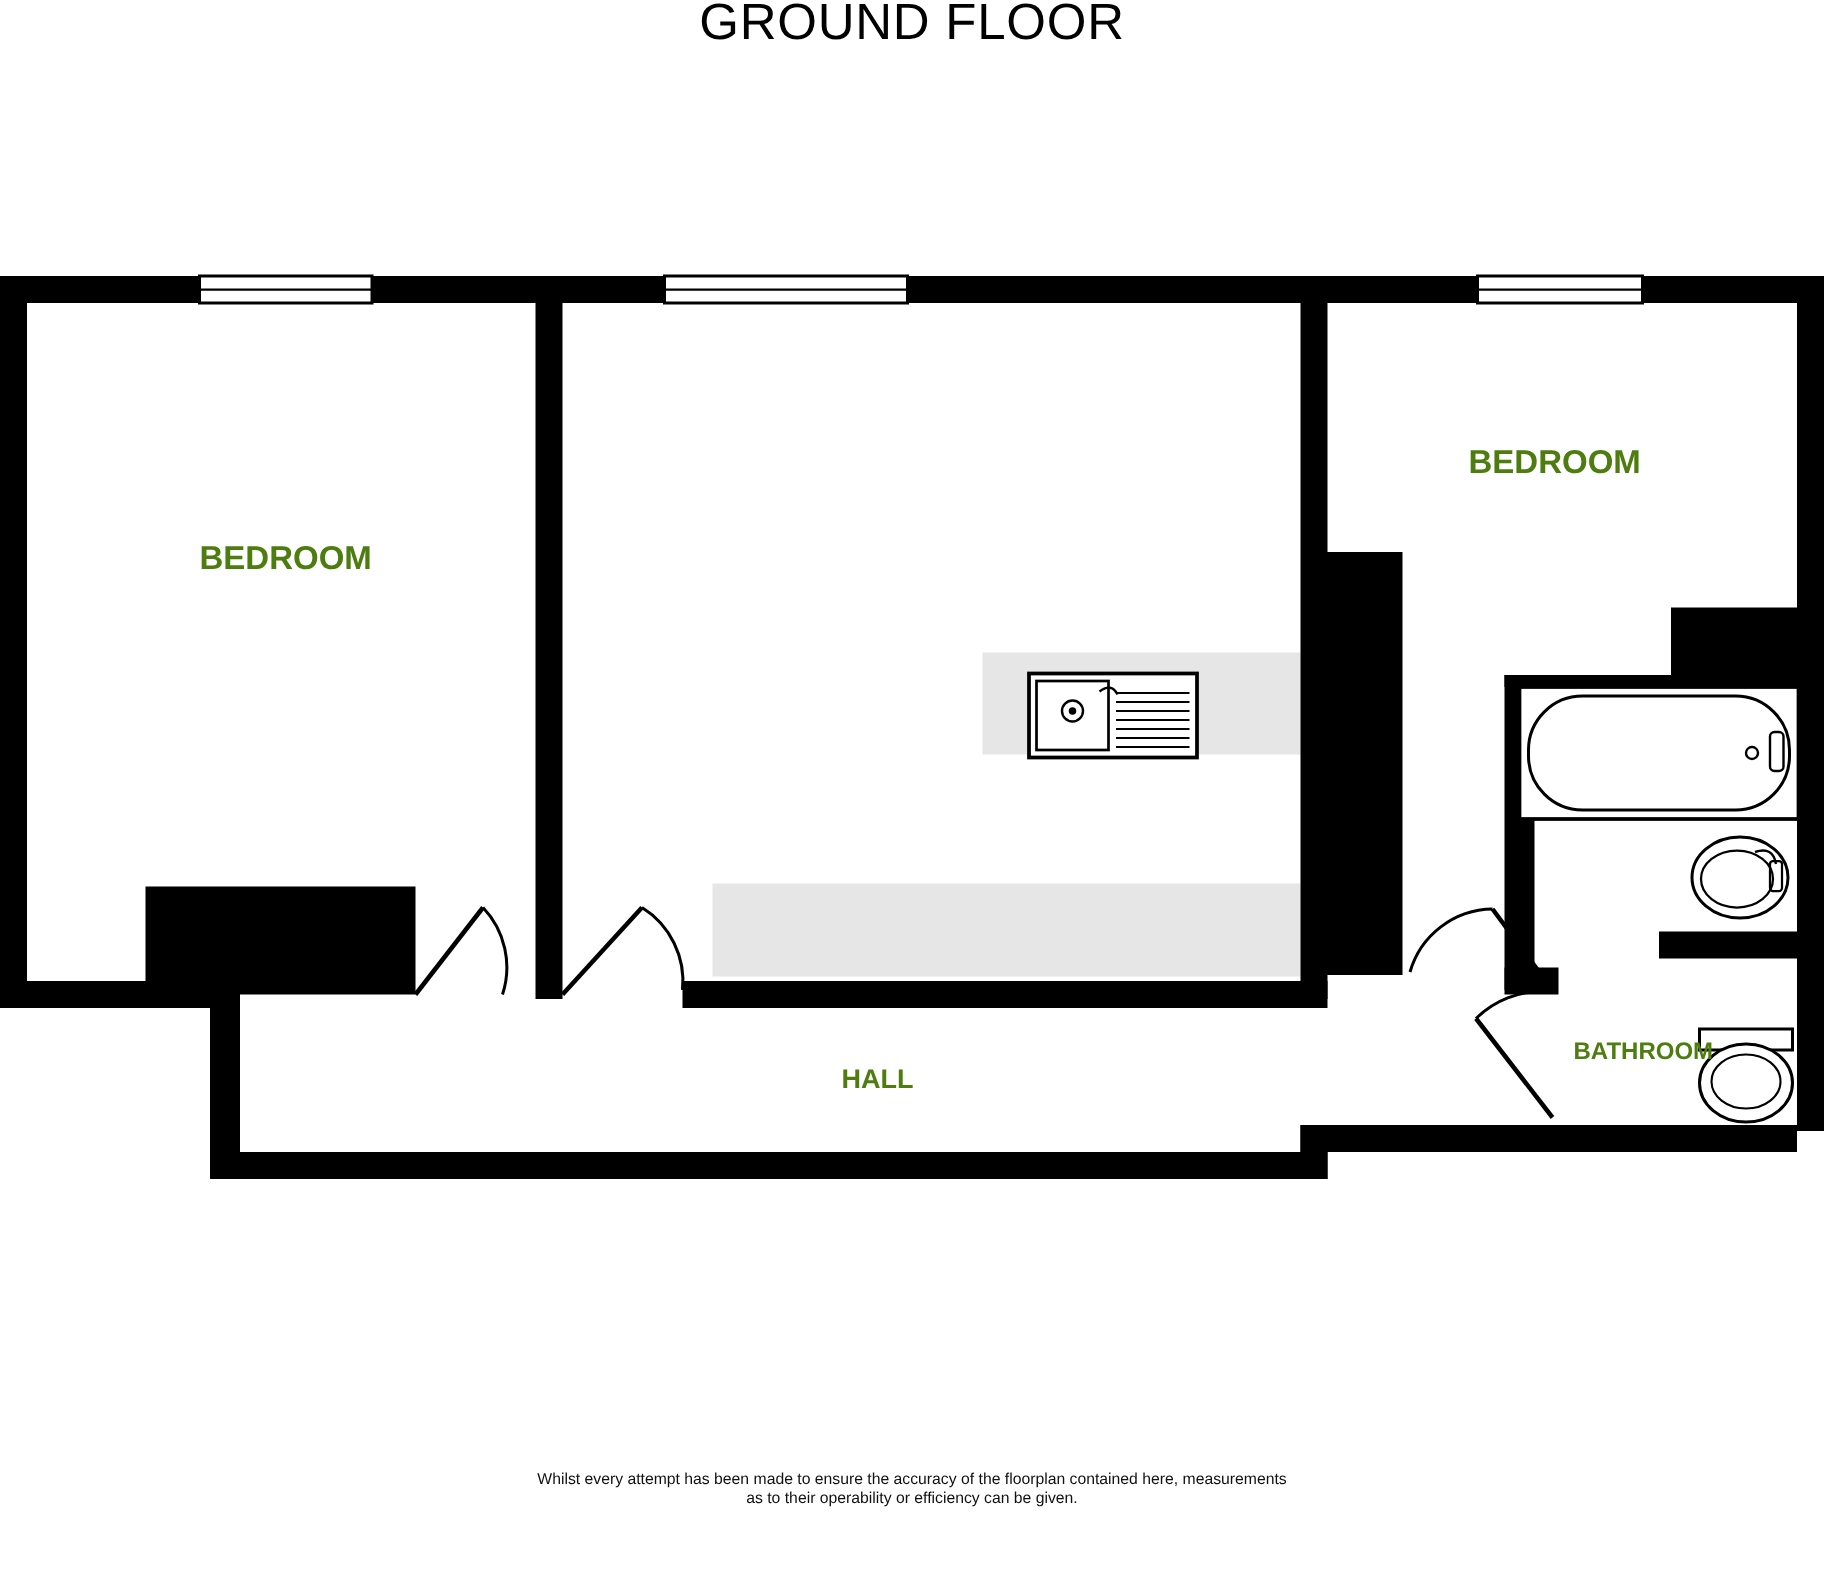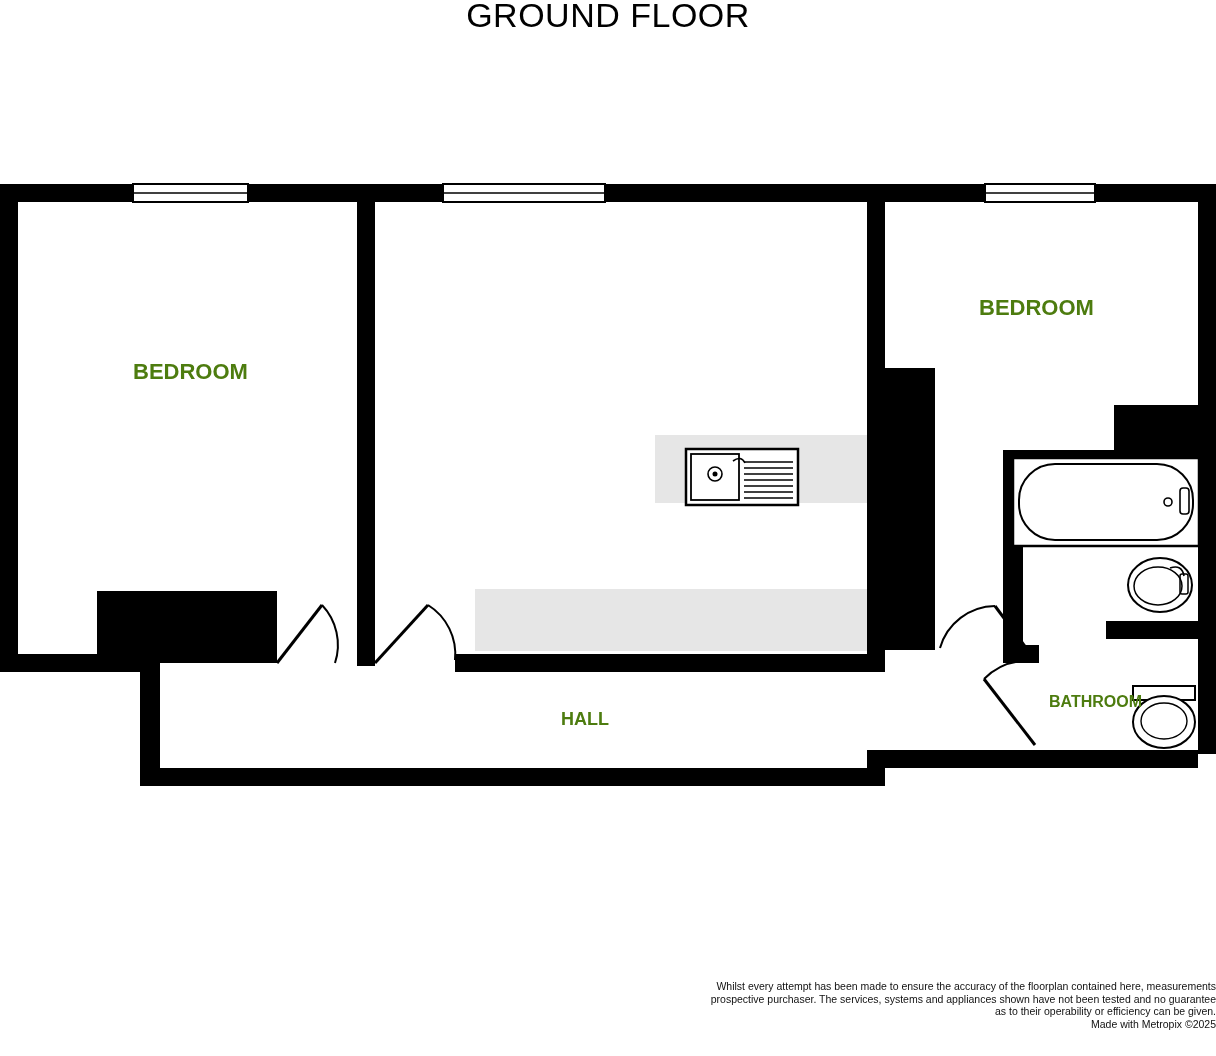--- a/index.html
+++ b/index.html
@@ -63,21 +63,21 @@
     left: 1049px;
     top: 653px;
     font-size: 16px;
     margin-top: 40px;
   }
   .disclaimer {
     position: absolute;
     left: 0;
     top: 980px;
     width: 1216px;
-    text-align: right;
+    text-align: center;
     font-size: 10.5px;
     line-height: 12.6px;
     color: #111;
   }
   .disclaimer div {
     margin: 0;
   }
 </style>
 </head>
 <body>
@@ -197,18 +197,16 @@
 
   </svg>
 
   <div class="room-label label-bedroom-left">BEDROOM</div>
   <div class="room-label label-bedroom-right">BEDROOM</div>
   <div class="room-label label-hall">HALL</div>
   <div class="room-label label-bathroom">BATHROOM</div>
 
   <div class="disclaimer">
     <div>Whilst every attempt has been made to ensure the accuracy of the floorplan contained here, measurements</div>
-    <div>prospective purchaser. The services, systems and appliances shown have not been tested and no guarantee</div>
     <div>as to their operability or efficiency can be given.</div>
-    <div>Made with Metropix ©2025</div>
   </div>
 
 </div>
 
 </body></html>

